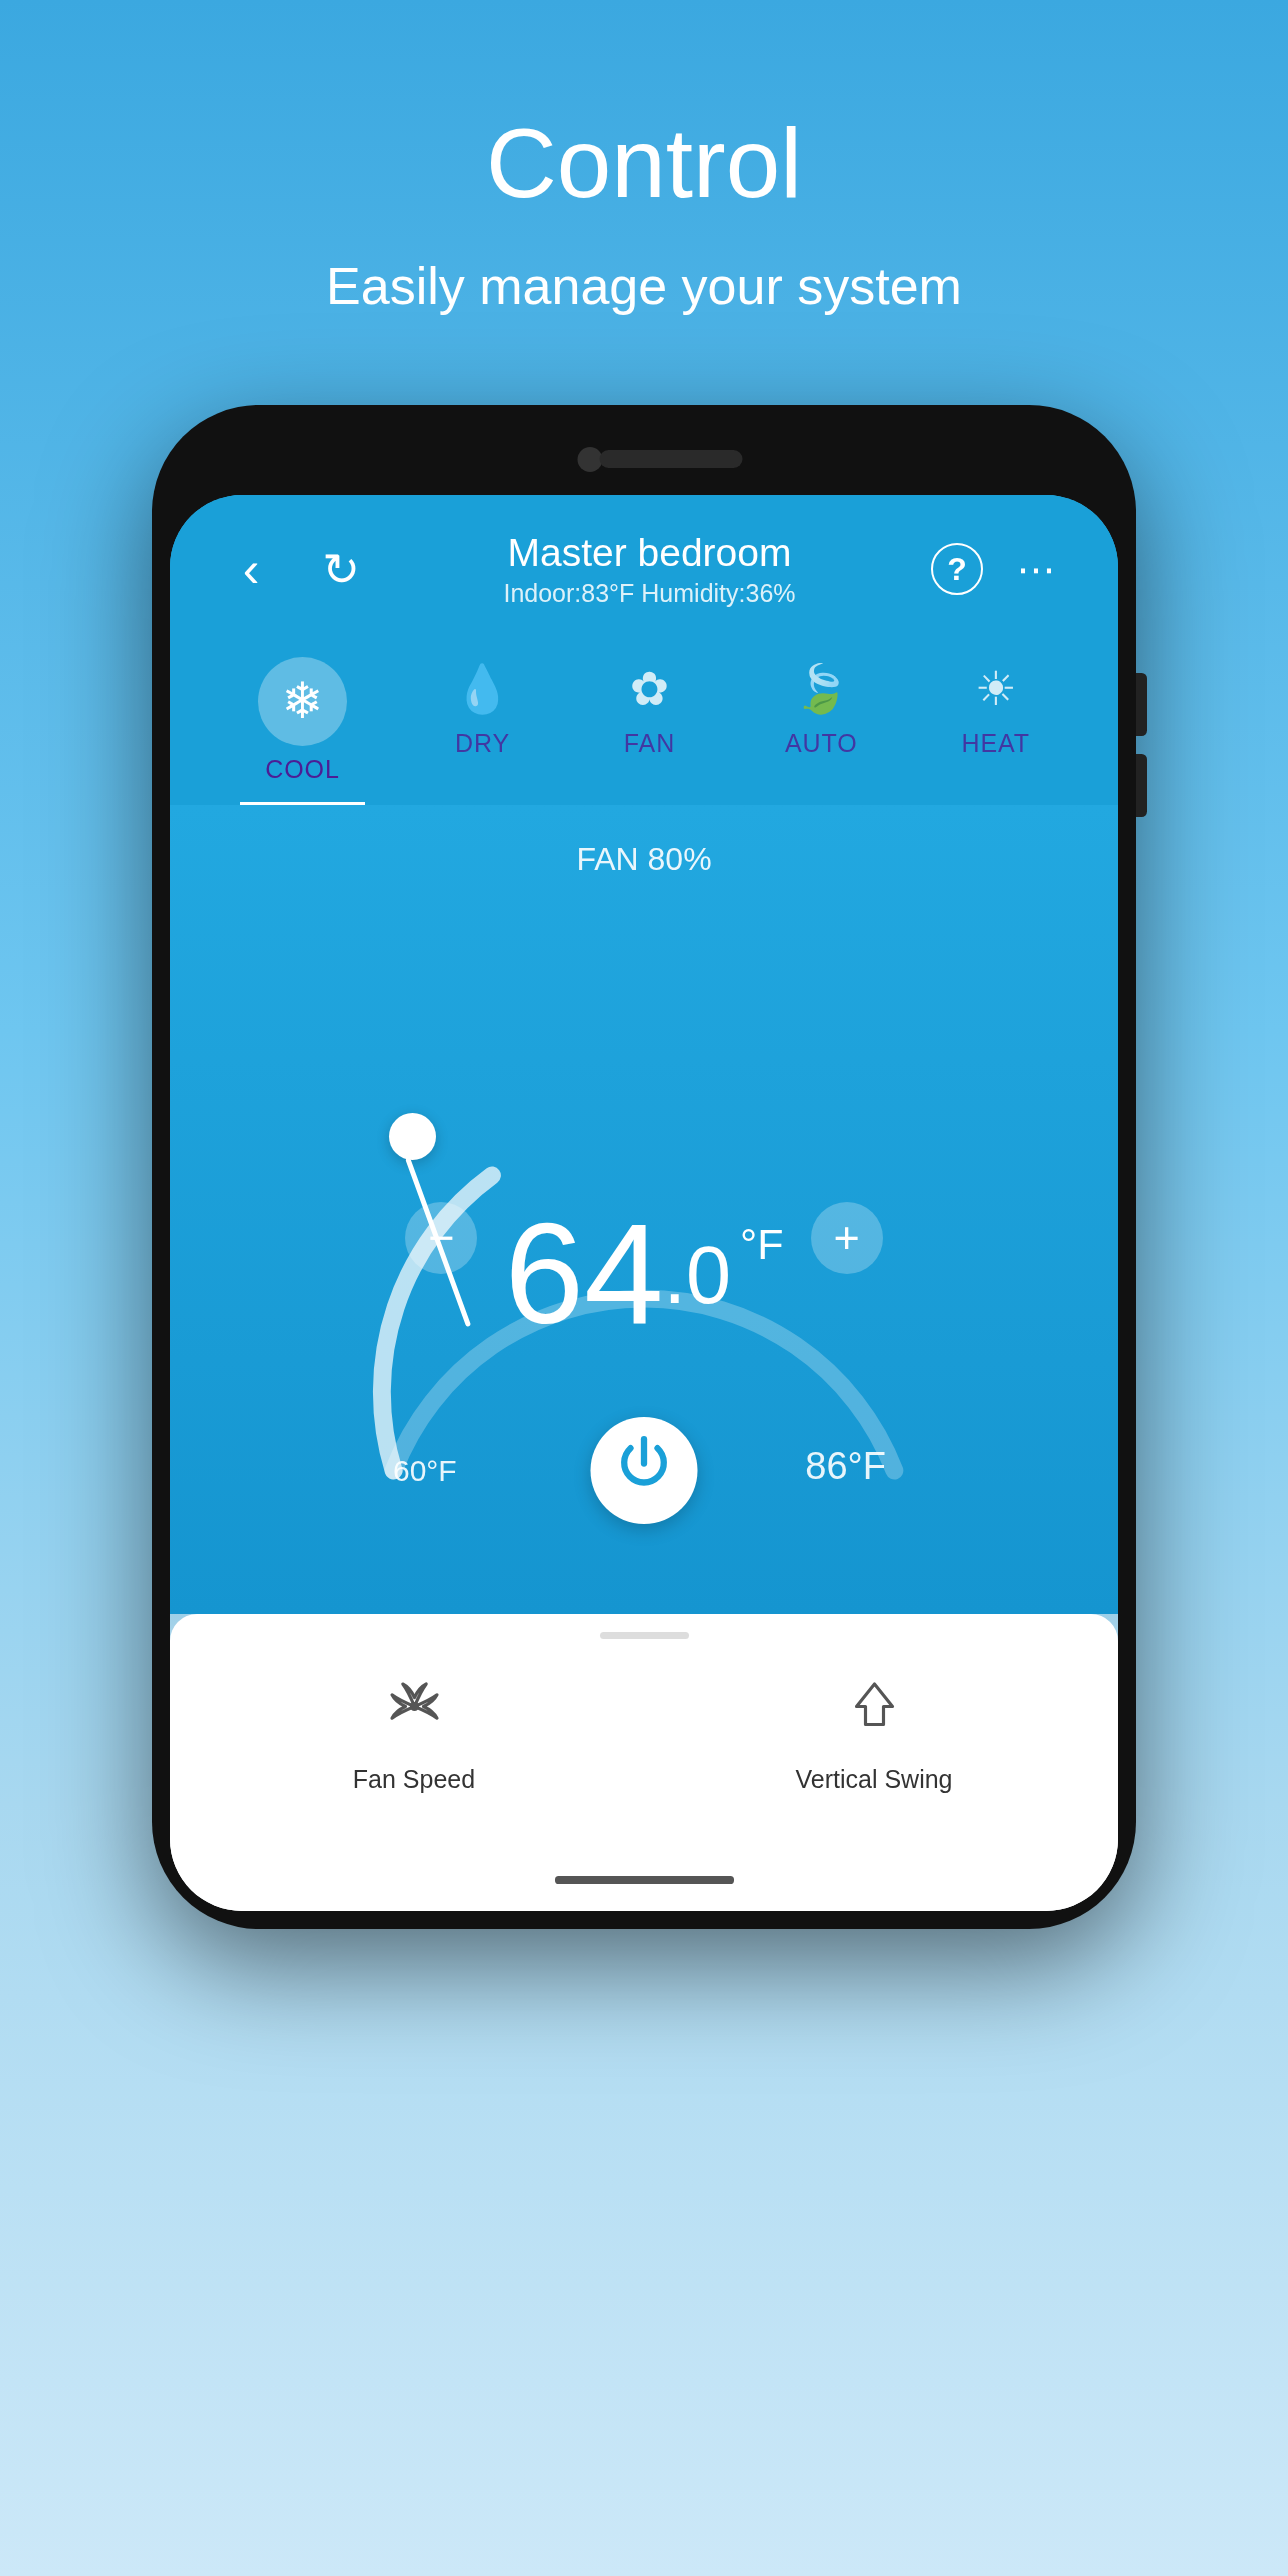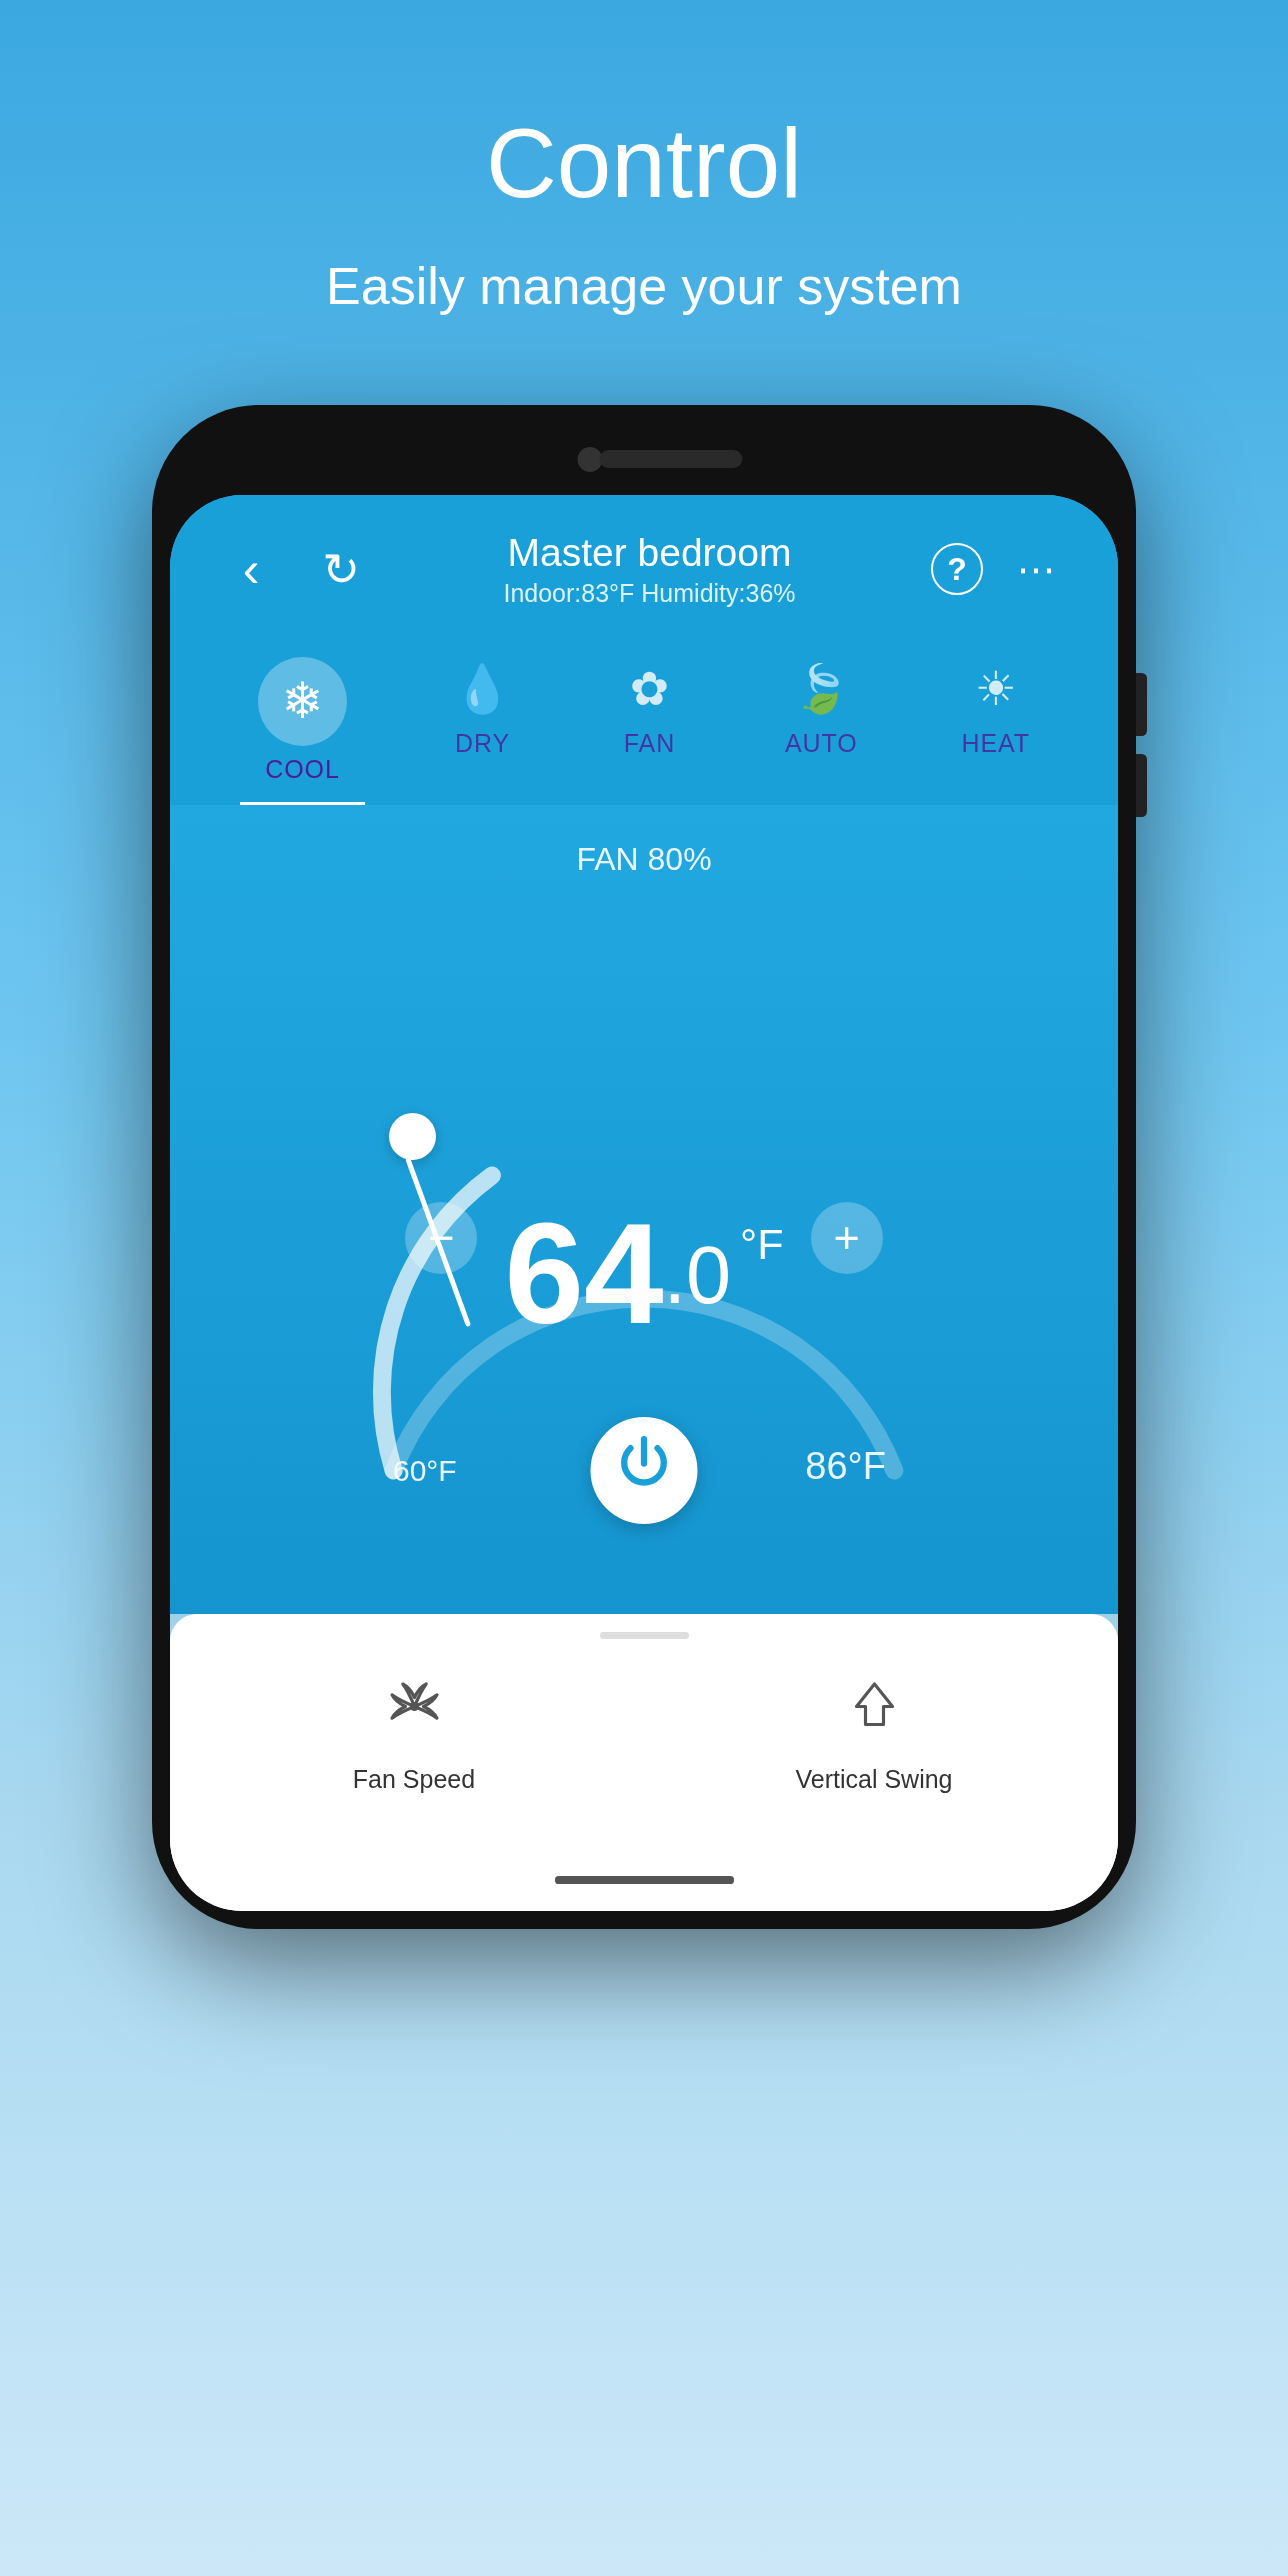--- a/index.html
+++ b/index.html
@@ -472,21 +472,21 @@
         <div class="dial-handle" style="position:absolute; left:85px; top:179px;"></div>
         <div class="dial-handle-line"></div>
 
         <div class="dial-center">
           <div style="display:flex; align-items:flex-start; margin-top:54px;">
             <span class="minus-btn" style="position:relative; left:auto; transform:none; margin-right:27px;">
               <span>−</span>
             </span>
             <div style="display:flex; flex-direction:column; align-items:center;">
               <div style="display:flex; align-items:flex-start;">
-                <span style="color:white; font-size:143px; font-weight:700; line-height:1;">64</span>
+                <span style="color:white; font-size:143px; font-weight:400; line-height:1;">64</span>
                 <span style="color:white; font-size:81px; font-weight:300; margin-top:27px;">.0</span>
                 <div style="display:flex; flex-direction:column; align-items:center; margin-left:9px; margin-top:18px;">
                   <span style="color:white; font-size:43px;">°F</span>
                 </div>
               </div>
             </div>
             <span class="plus-btn" style="position:relative; right:auto; transform:none; margin-left:27px;">
               <span>+</span>
             </span>
           </div>

